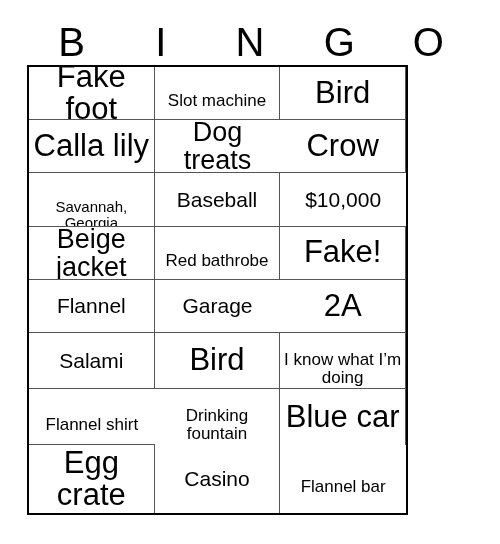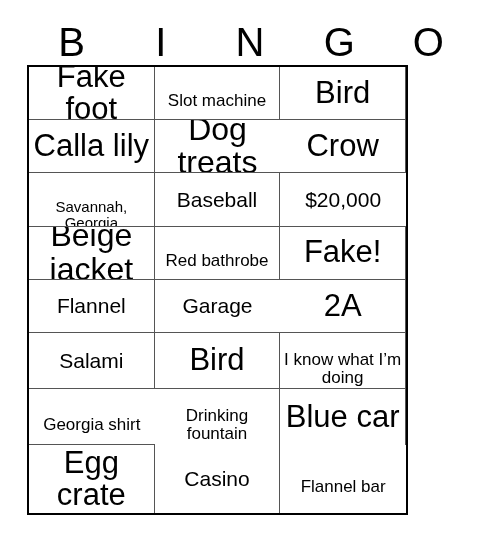--- a/index.html
+++ b/index.html
@@ -79,21 +79,21 @@
     display: block;
     width: 100%;
     line-height: 1.04;
     word-wrap: break-word;
     overflow-wrap: break-word;
     hyphens: none;
   }
 
   
   .fs-xl   { font-size: 31px; }
-  .fs-lg   { font-size: 32px; }
+  .fs-lg   { font-size: 27px; }
   .fs-md   { font-size: 21px; }
   .fs-sm   { font-size: 17px; margin-top: 16px; }
   .fs-xs   { font-size: 15px; margin-top: 31px; }
 </style>
 </head>
 <body>
 
 <div id="bingo-card">
 
   <div id="header-row">
@@ -125,21 +125,21 @@
     <div class="cell">
         <span class="cell-text fs-xl">Crow</span>
       </div>
     <div class="cell">
         <span class="cell-text fs-xs">Savannah, Georgia</span>
       </div>
     <div class="cell">
         <span class="cell-text fs-md">Baseball</span>
       </div>
     <div class="cell col-last">
-        <span class="cell-text fs-md">$20,000</span>
+        <span class="cell-text fs-md">$10,000</span>
       </div>
 
     <div class="cell">
         <span class="cell-text fs-lg">Beige jacket</span>
       </div>
     <div class="cell">
         <span class="cell-text fs-sm">Red bathrobe</span>
       </div>
     <div class="cell">
         <span class="cell-text fs-xl">Fake!</span>
@@ -157,21 +157,21 @@
     <div class="cell">
         <span class="cell-text fs-md">Salami</span>
       </div>
     <div class="cell">
         <span class="cell-text fs-xl">Bird</span>
       </div>
     <div class="cell">
         <span class="cell-text fs-sm">I know what I’m doing</span>
       </div>
     <div class="cell col-last">
-        <span class="cell-text fs-sm">Georgia shirt</span>
+        <span class="cell-text fs-sm">Flannel shirt</span>
       </div>
 
     <div class="cell row-last">
         <span class="cell-text fs-sm">Drinking fountain</span>
       </div>
     <div class="cell row-last">
         <span class="cell-text fs-xl">Blue car</span>
       </div>
     <div class="cell row-last">
         <span class="cell-text fs-xl">Egg crate</span>

